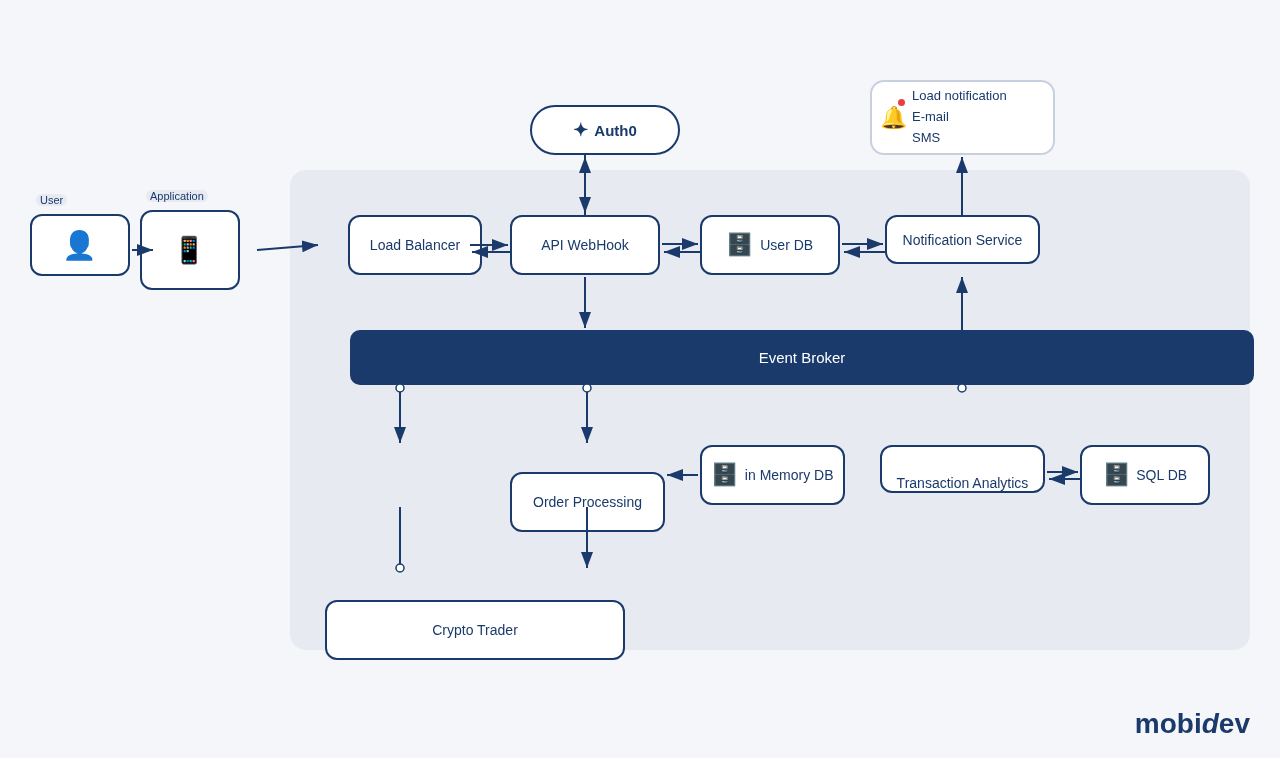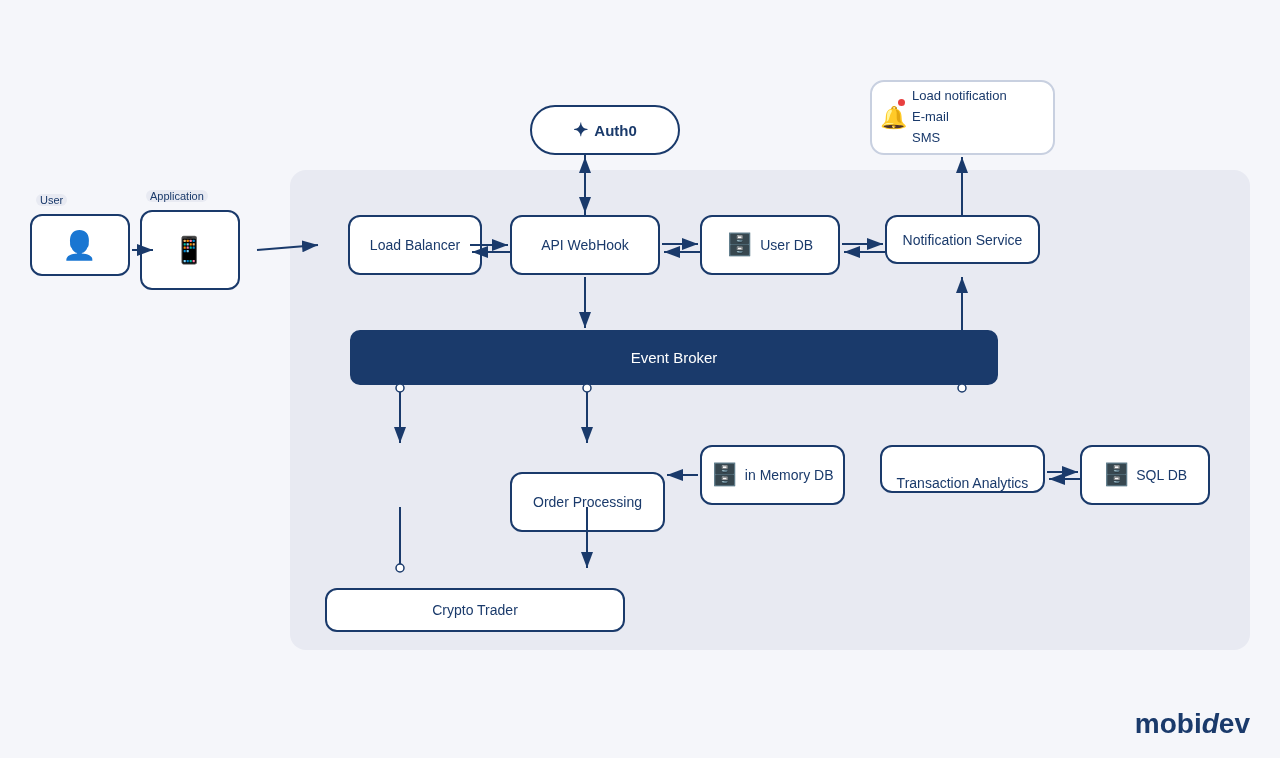--- a/index.html
+++ b/index.html
@@ -109,21 +109,21 @@
       top: 215px;
       width: 155px;
       height: 49px;
       text-align: right;
     }
 
     
     .eb-box {
       left: 350px;
       top: 330px;
-      width: 648px;
+      width: 904px;
       height: 55px;
       background: #1a3a6b;
       color: white;
       border-color: #1a3a6b;
       border-radius: 10px;
       font-size: 15px;
     }
 
     
     .twh-box {
@@ -163,23 +163,23 @@
     .sqldb-box {
       left: 1080px;
       top: 445px;
       width: 130px;
       height: 60px;
     }
 
     
     .ct-box {
       left: 325px;
-      top: 588px;
+      top: 600px;
       width: 300px;
-      height: 44px;
+      height: 60px;
     }
 
     
     .auth0-box {
       left: 530px;
       top: 105px;
       width: 150px;
       height: 50px;
       border-radius: 25px;
       font-size: 15px;

